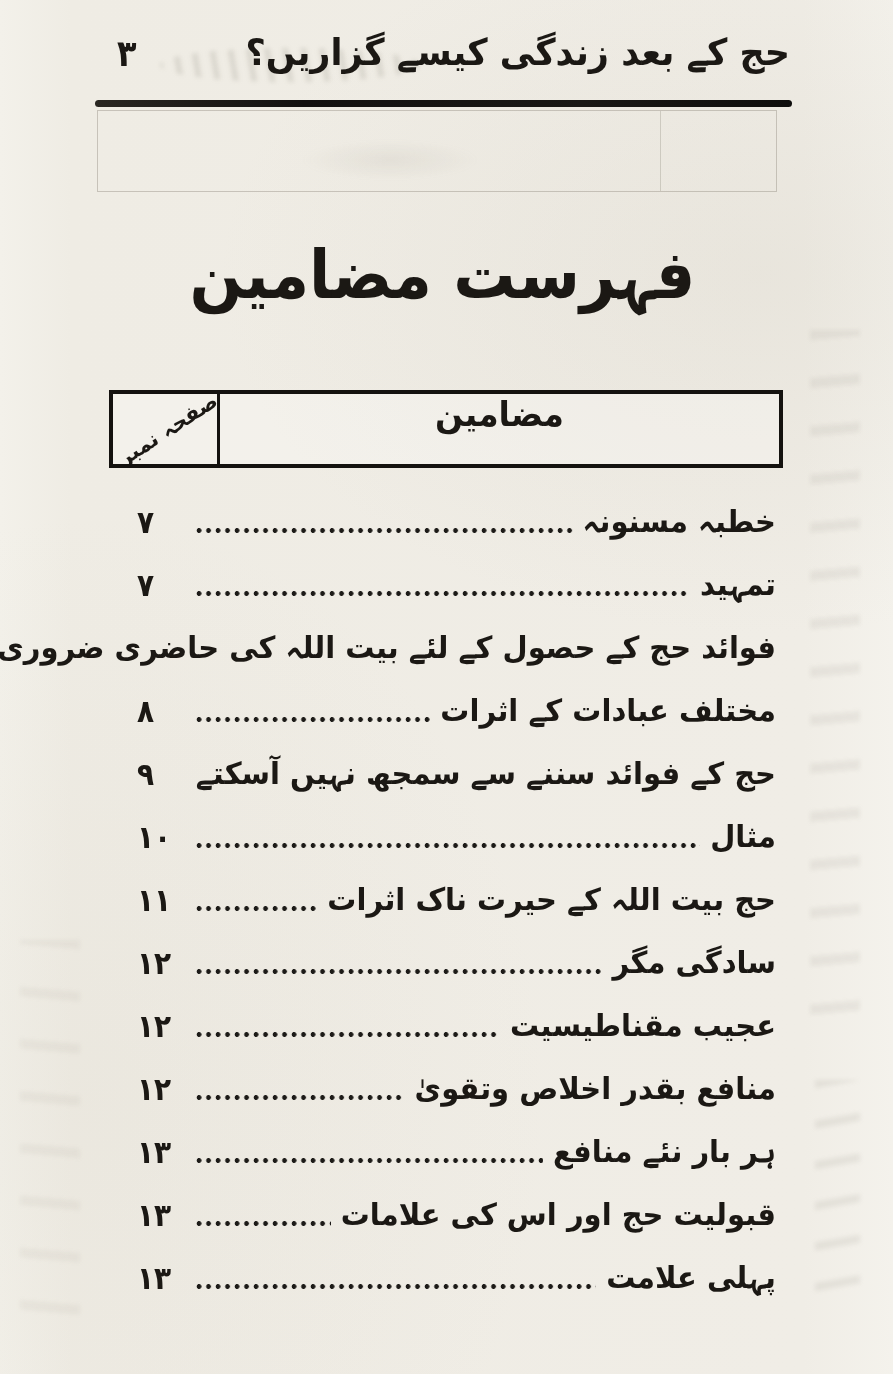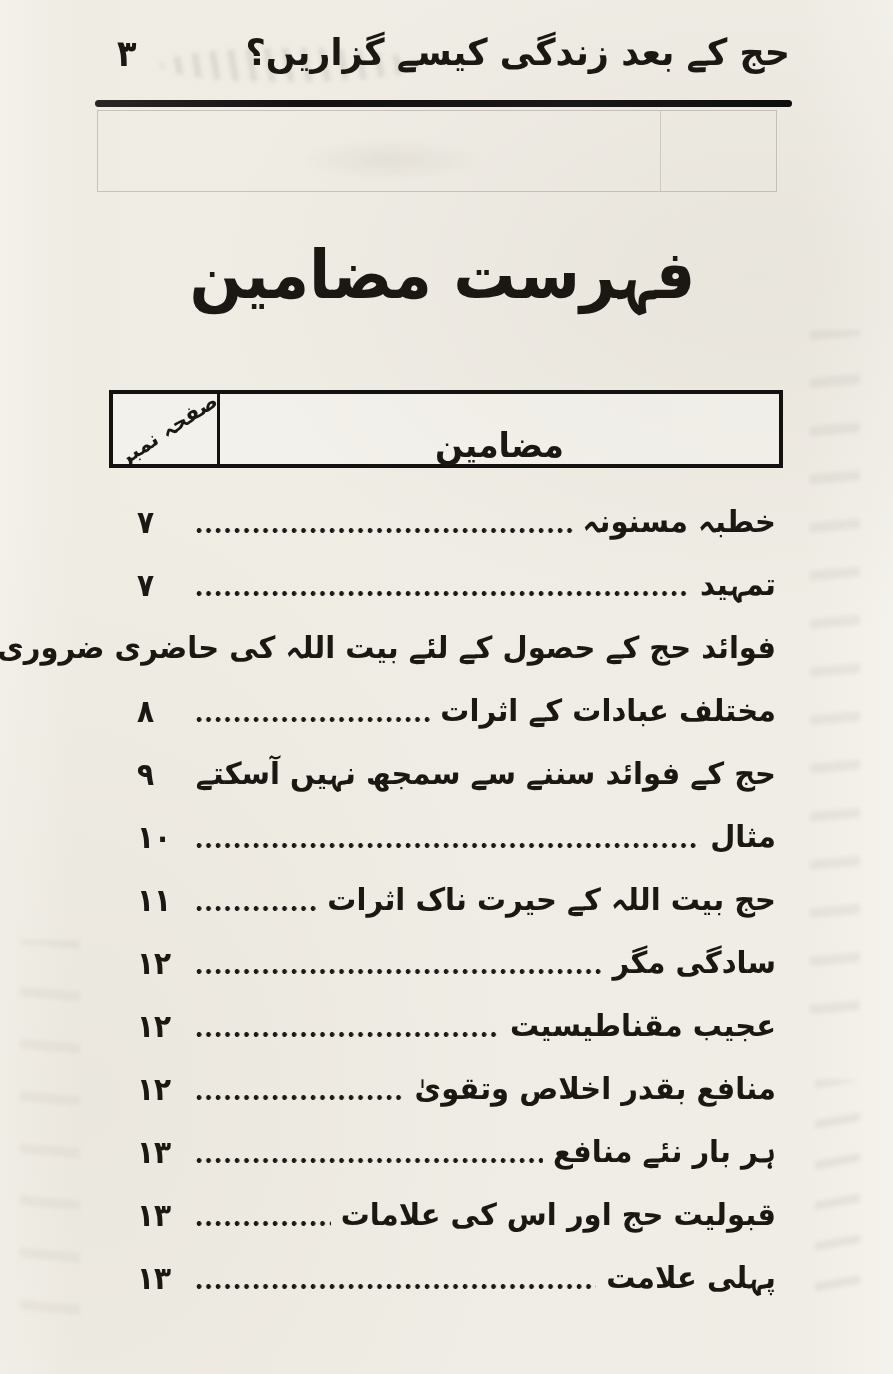--- a/index.html
+++ b/index.html
@@ -85,21 +85,21 @@
     display: flex; align-items: center; justify-content: center;
     overflow: hidden;
   }
   .col-pageno-label {
     font-size: 21px; font-weight: 700;
     transform: rotate(-33deg) translate(2px, 2px);
     white-space: nowrap;
   }
   .col-topics {
     flex: 1;
-    display: flex; align-items: flex-end; justify-content: center;
+    display: flex; align-items: flex-start; justify-content: center;
   }
   .col-topics-label {
     font-size: 33px; font-weight: 700;
     transform: scaleY(1.05);
   }
 
   
   .toc-list {
     position: absolute;
     top: 487px; left: 0; width: 683px;

